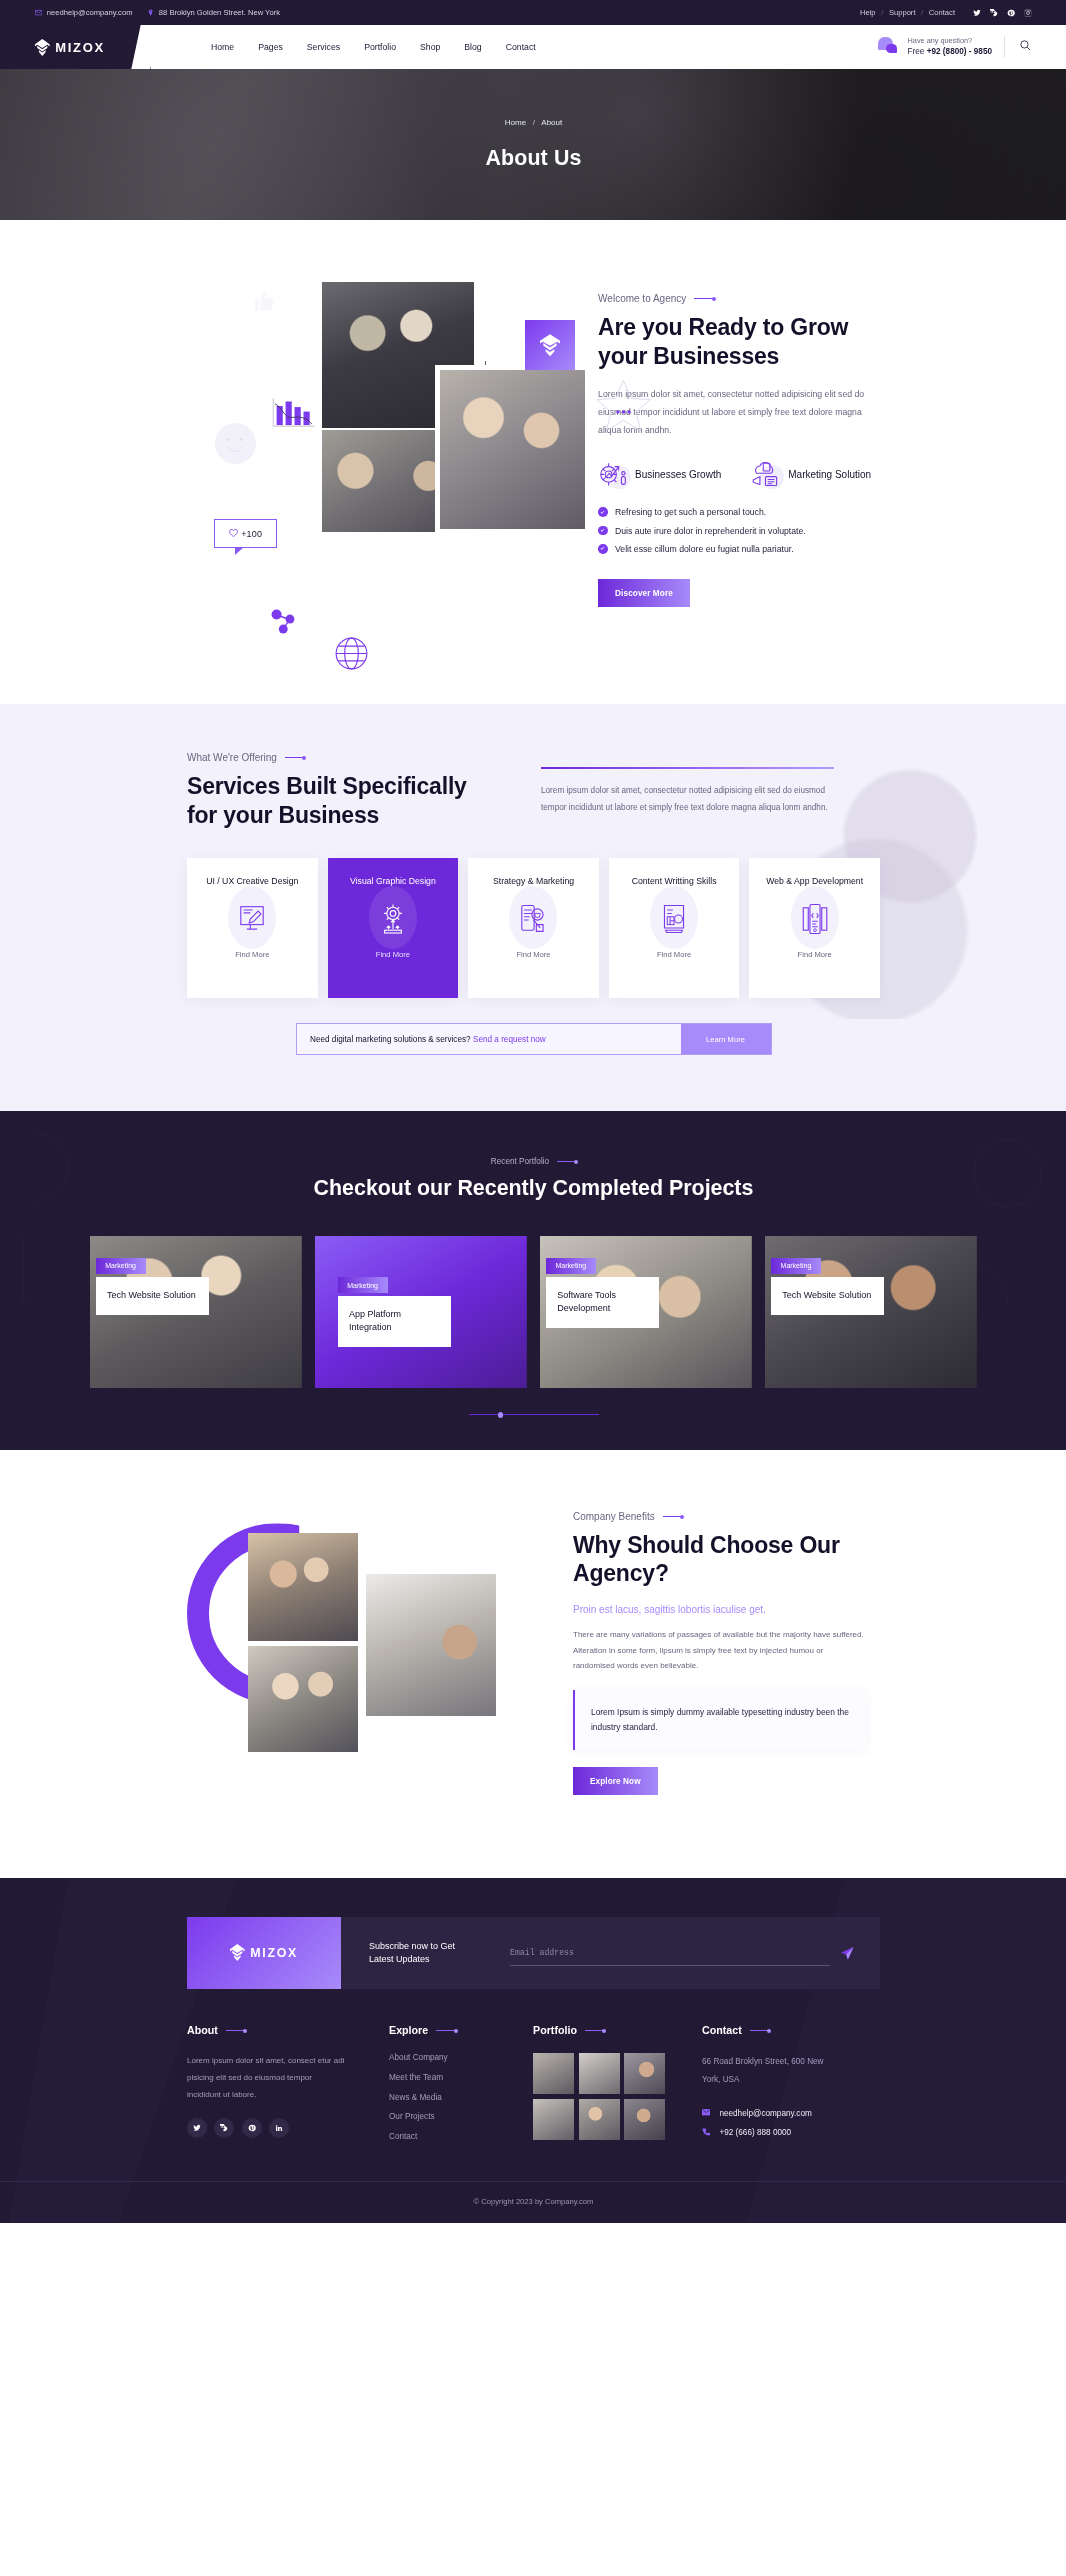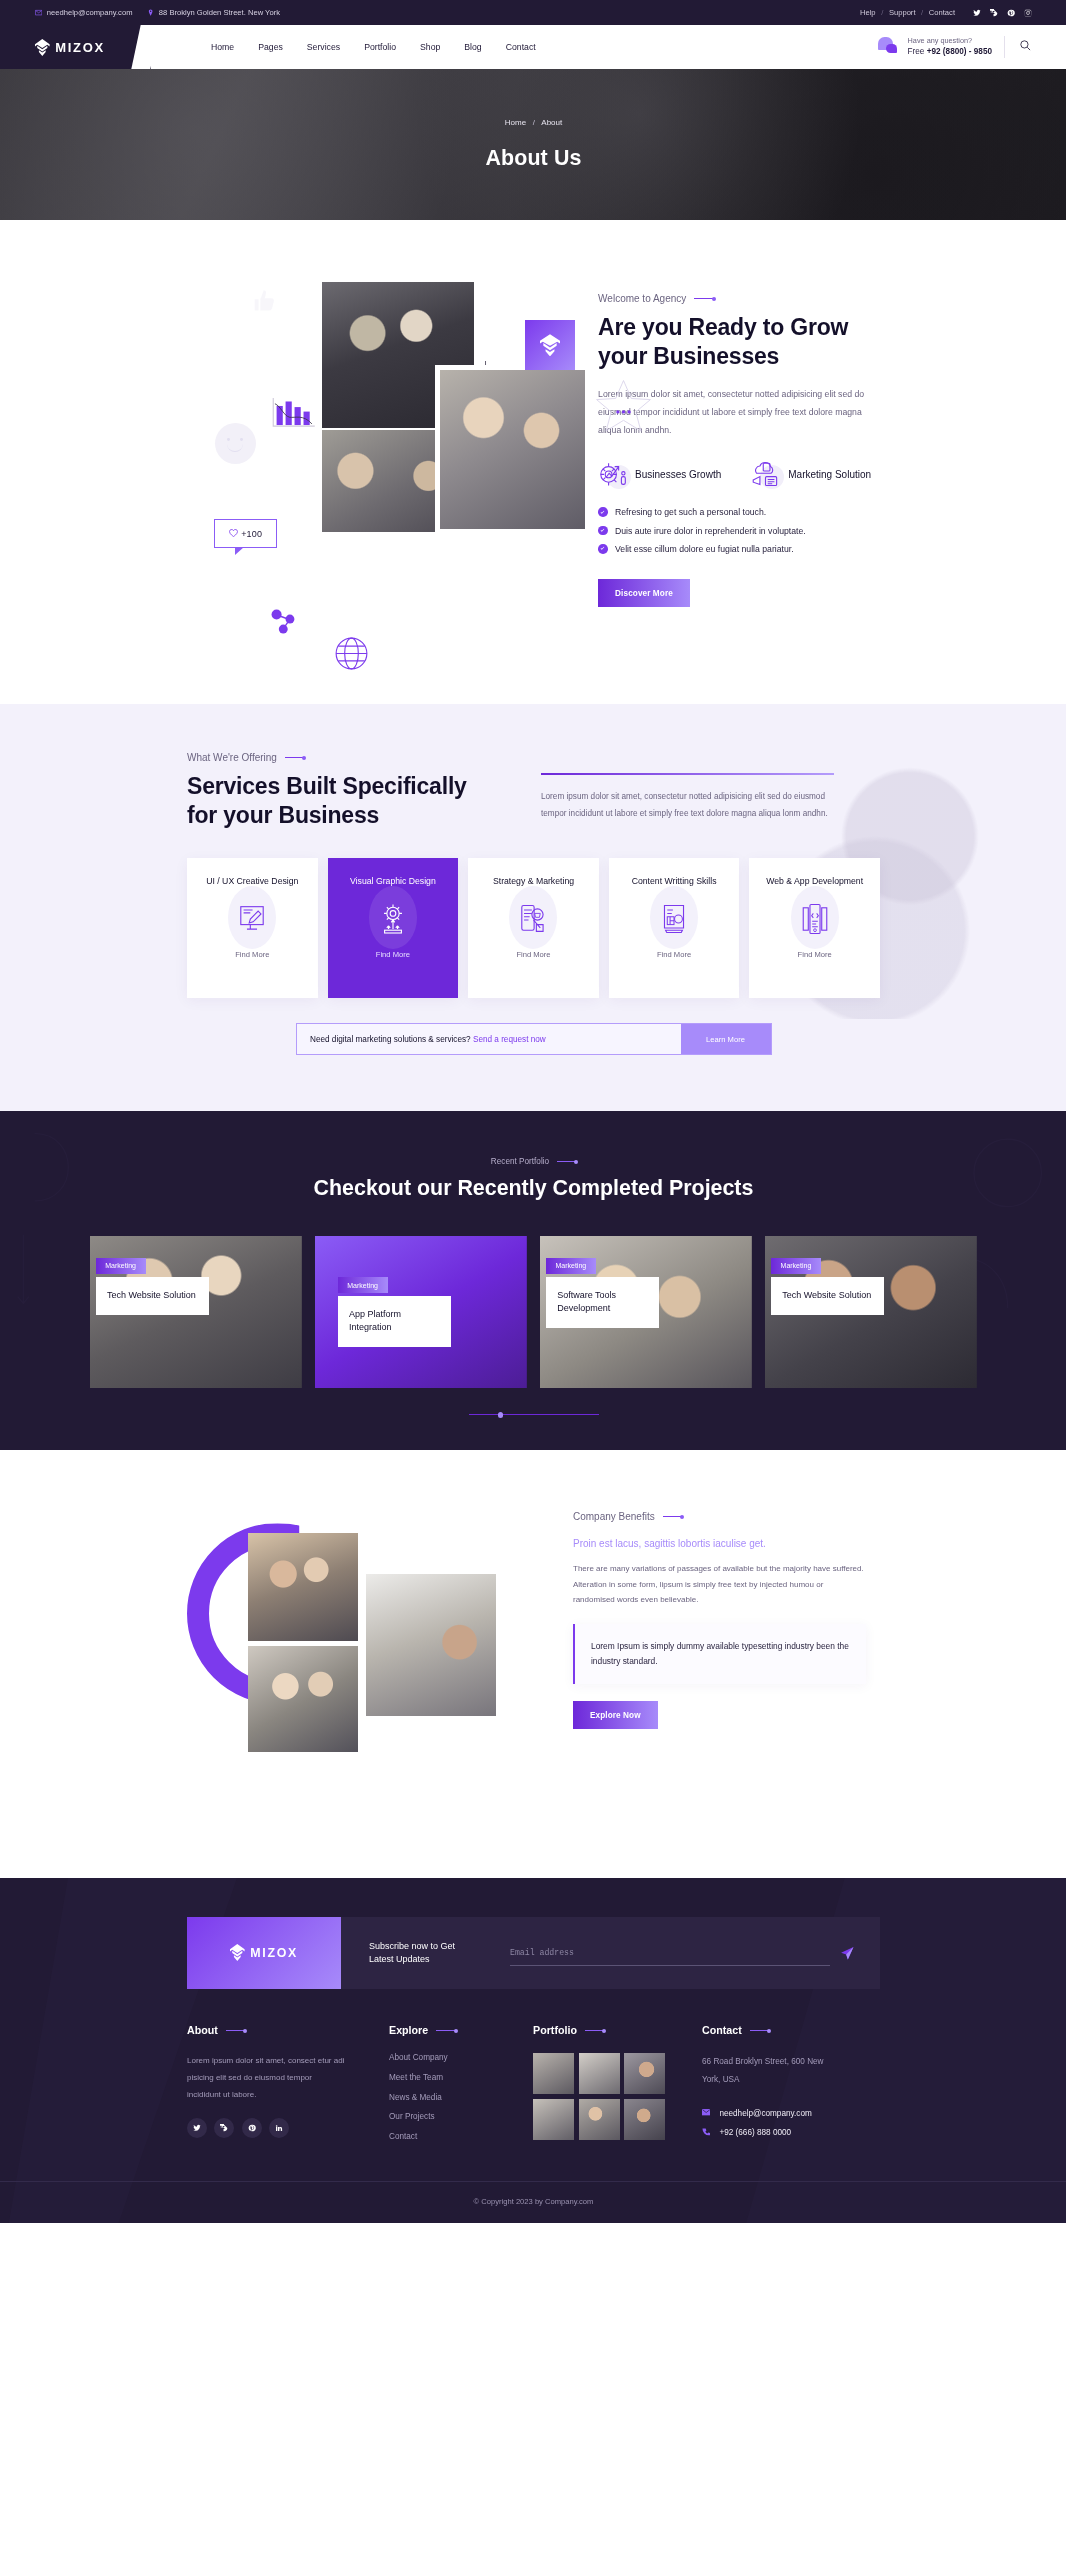--- a/index.html
+++ b/index.html
@@ -224,21 +224,21 @@
   .services {
     background: #f3f1fb; padding: 48px 0 56px; position: relative; overflow: hidden;
   }
   .svc-face {
     position: absolute; right: 0; top: 0; width: 349px; height: 315px;
     background:
       radial-gradient(circle at 55% 42%, rgba(170,160,190,.42) 0 24%, transparent 26%),
       radial-gradient(circle at 45% 72%, rgba(150,140,175,.30) 0 30%, transparent 32%);
     opacity: .55;
   }
-  .svc-head { display: flex; gap: 39px; align-items: center; }
+  .svc-head { display: flex; gap: 39px; align-items: flex-start; }
   .svc-head-left { width: 315px; }
   .svc-head-right { width: 293px; padding-top: 14.6px; }
   .svc-rule { width: 100%; height: 2.3px; background: linear-gradient(90deg,#6d28d9,#b49cfb); margin-bottom: 14.6px; }
   .svc-head-right p { font-size: 8.2px; line-height: 2.05; color: #6b6480; }
 
   .svc-cards { display: flex; gap: 10px; margin-top: 29px; }
   .svc-card {
     flex: 1; background: #fff; padding: 17px 9px 14.6px;
     text-align: center; position: relative; overflow: hidden;
     box-shadow: 0 3.4px 13.5px rgba(60,40,120,.06);
@@ -831,20 +831,21 @@
           <span class="why-ring"></span>
           <div class="wp wp1"></div>
           <div class="wp wp2"></div>
           <div class="wp wp3"></div>
         </div>
         <div class="why-right">
           <div class="eyebrow">
             <span>Company Benefits</span>
             <span class="line"></span>
           </div>
+          <h2 class="big">Why Should Choose Our Agency?</h2>
           <div class="why-sub">Proin est lacus, sagittis lobortis iaculise get.</div>
           <p class="why-p">There are many variations of passages of available but the majority have suffered. Alteration in some form, lipsum is simply free text by injected humou or randomised words even believable.</p>
           <div class="why-quote">Lorem Ipsum is simply dummy available typesetting industry been the industry standard.</div>
           <a href="#" class="btn-grad">Explore Now</a>
         </div>
       </div>
     </div>
   </section>
 
   <footer class="footer">

